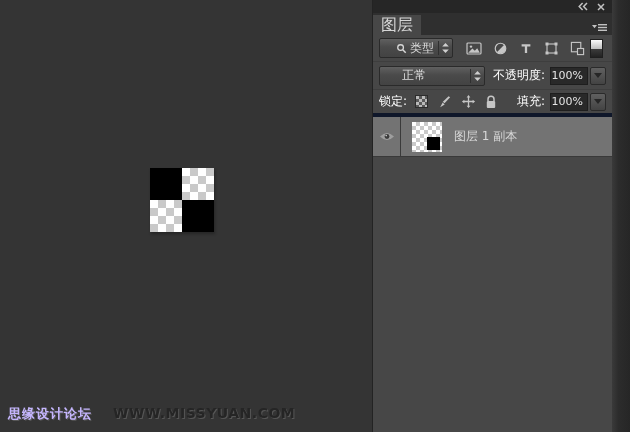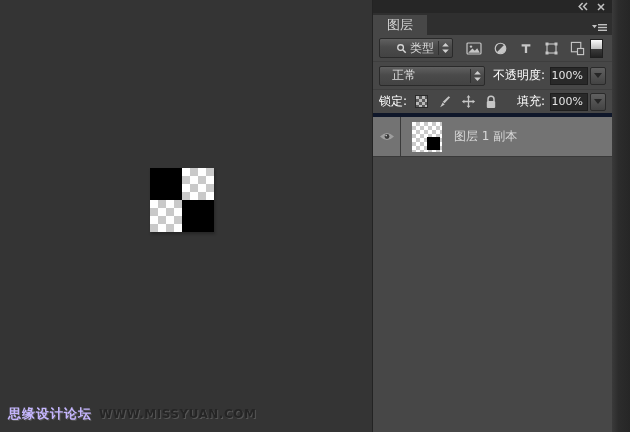--- a/index.html
+++ b/index.html
@@ -9,45 +9,45 @@
   
   .canvas-area { position:absolute; inset:0; background:#343434; }
   .checker8 { background-color:#fff; background-image:conic-gradient(#c9c9c9 0 25%, #ffffff 0 50%, #c9c9c9 0 75%, #ffffff 0); background-size:16px 16px; }
   .checker4 { background-color:#fff; background-image:conic-gradient(#c9c9c9 0 25%, #ffffff 0 50%, #c9c9c9 0 75%, #ffffff 0); background-size:8px 8px; }
   .artwork { position:absolute; left:150px; top:168px; width:64px; height:64px;
              display:grid; grid-template-columns:32px 32px; grid-template-rows:32px 32px;
              box-shadow:1px 2px 3px rgba(0,0,0,.3); }
   .q-black { background:#000; }
   .watermark { position:absolute; left:8px; bottom:9px; display:flex; align-items:baseline; gap:7px; white-space:nowrap; }
   .wm-cn  { font-size:13px; font-weight:bold; color:#c4b5fd; text-shadow:1px 1px 0 rgba(120,120,120,.5); letter-spacing:1px; }
-  .wm-url { font-size:12px; font-weight:bold; color:#252525; text-shadow:1px 1px 0 rgba(120,120,120,.5); letter-spacing:.5px; }
+  .wm-url { font-size:14px; font-weight:bold; color:#252525; text-shadow:1px 1px 0 rgba(120,120,120,.5); letter-spacing:.5px;margin-left:14px; }
 
   
   .panel { position:absolute; left:372px; top:0; width:240px; height:432px; background:#474747; border-left:1px solid #232323; }
   .edge-strip { position:absolute; left:612px; top:0; width:18px; height:432px;
                 background:linear-gradient(to right,#3a3a3a 0,#2c2c2c 35%,#262626 100%); }
 
   .topbar { height:13px; background:#262626; display:flex; align-items:center; justify-content:flex-end; gap:9px; padding-right:7px; }
   .topbar svg { display:block; }
 
   .tabstrip { height:22px; background:#2f2f2f; position:relative; display:flex; align-items:flex-end; }
-  .tab { height:20px; line-height:20px; padding:0 14px; background:#474747; color:#d6d6d6; font-size:13px; }
+  .tab { height:20px; line-height:20px; padding:0 8px; background:#474747; color:#d6d6d6; font-size:16px; }
   .panel-menu { position:absolute; right:5px; top:5px; cursor:pointer; }
 
   .row { display:flex; align-items:center; padding:0 6px; background:#474747; }
   .filter-row { height:27px; border-bottom:1px solid #3e3e3e; }
   .blend-row  { height:28px; border-bottom:1px solid #3e3e3e; }
   .lock-row   { height:27px; border-bottom:4px solid #0f172a; }
 
   .dd { height:20px; display:flex; align-items:center; border:1px solid #2a2a2a; border-radius:2px;
         background:linear-gradient(#606060,#4a4a4a 45%,#434343); font-size:12px; color:#dcdcdc; }
   .dd .dd-spacer { flex:1; }
   .dd .dd-div { width:1px; height:14px; background:#2f2f2f; margin-right:2px; }
   .kind-dd { width:74px; padding:0 2px 0 16px; }
-  .blend-dd { width:106px; padding:0 2px 0 12px; }
+  .blend-dd { width:106px; padding:0 2px 0 22px; }
 
   .filter-icons { display:flex; align-items:center; gap:11px; margin-left:13px; }
   .filter-icons svg { display:block; }
 
   .toggle { width:13px; height:19px; border:1px solid #1f1f1f; margin-left:auto; margin-right:3px; }
   .toggle-top { height:9px; background:linear-gradient(#fbfbfb,#bdbdbd); }
   .toggle-bot { height:8px; background:linear-gradient(#3c3c3c,#222); }
 
   .lbl { font-size:12px; color:#ffffff; white-space:nowrap; }
   .right-group { margin-left:auto; display:flex; align-items:center; }

